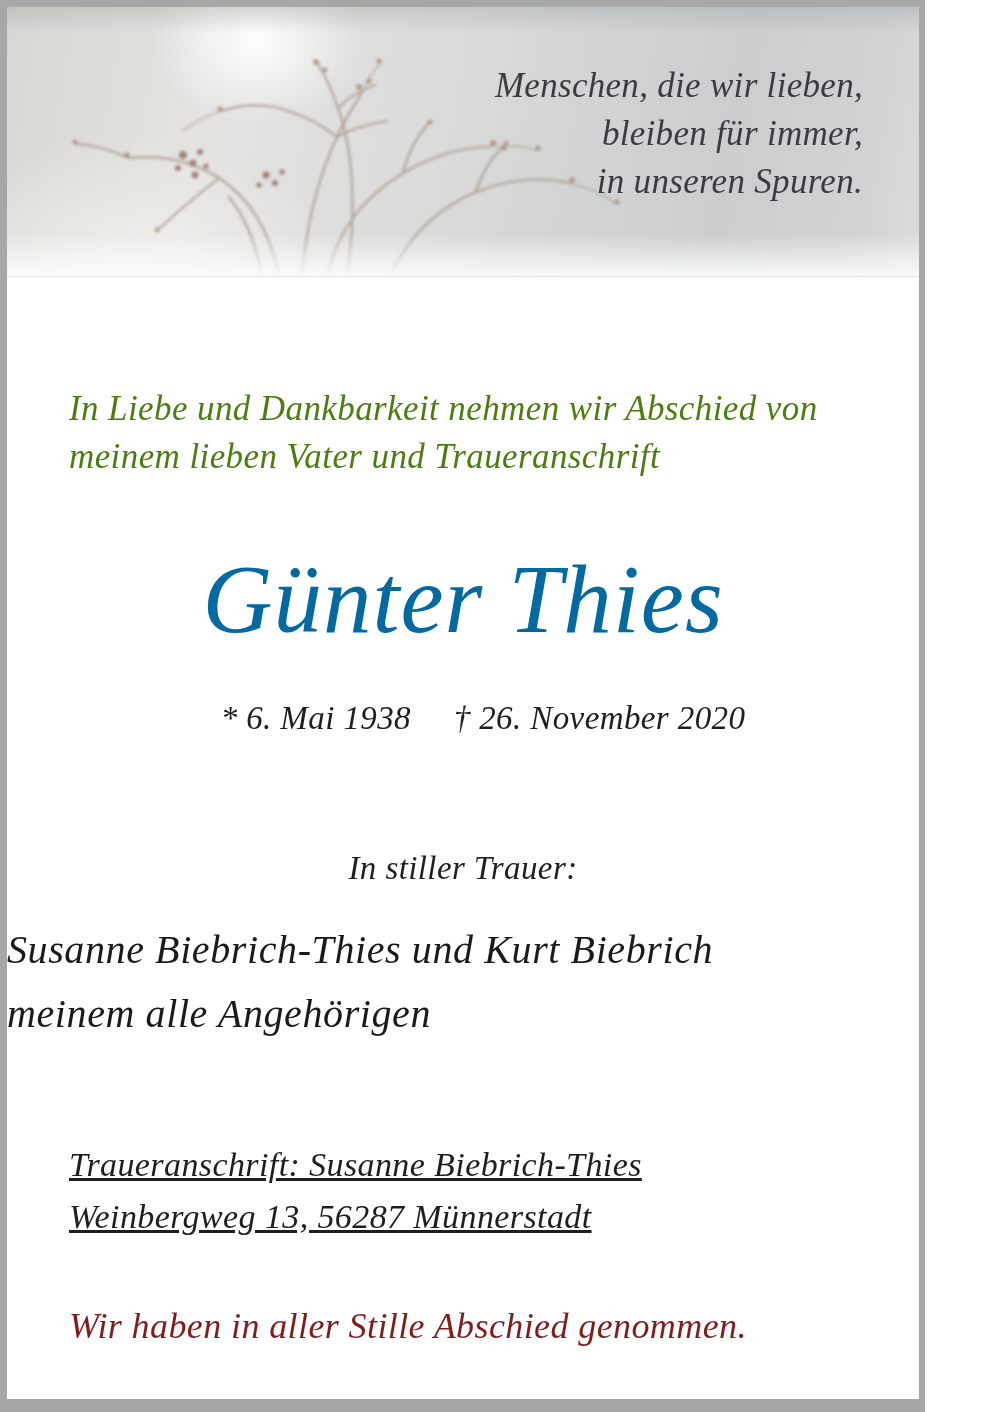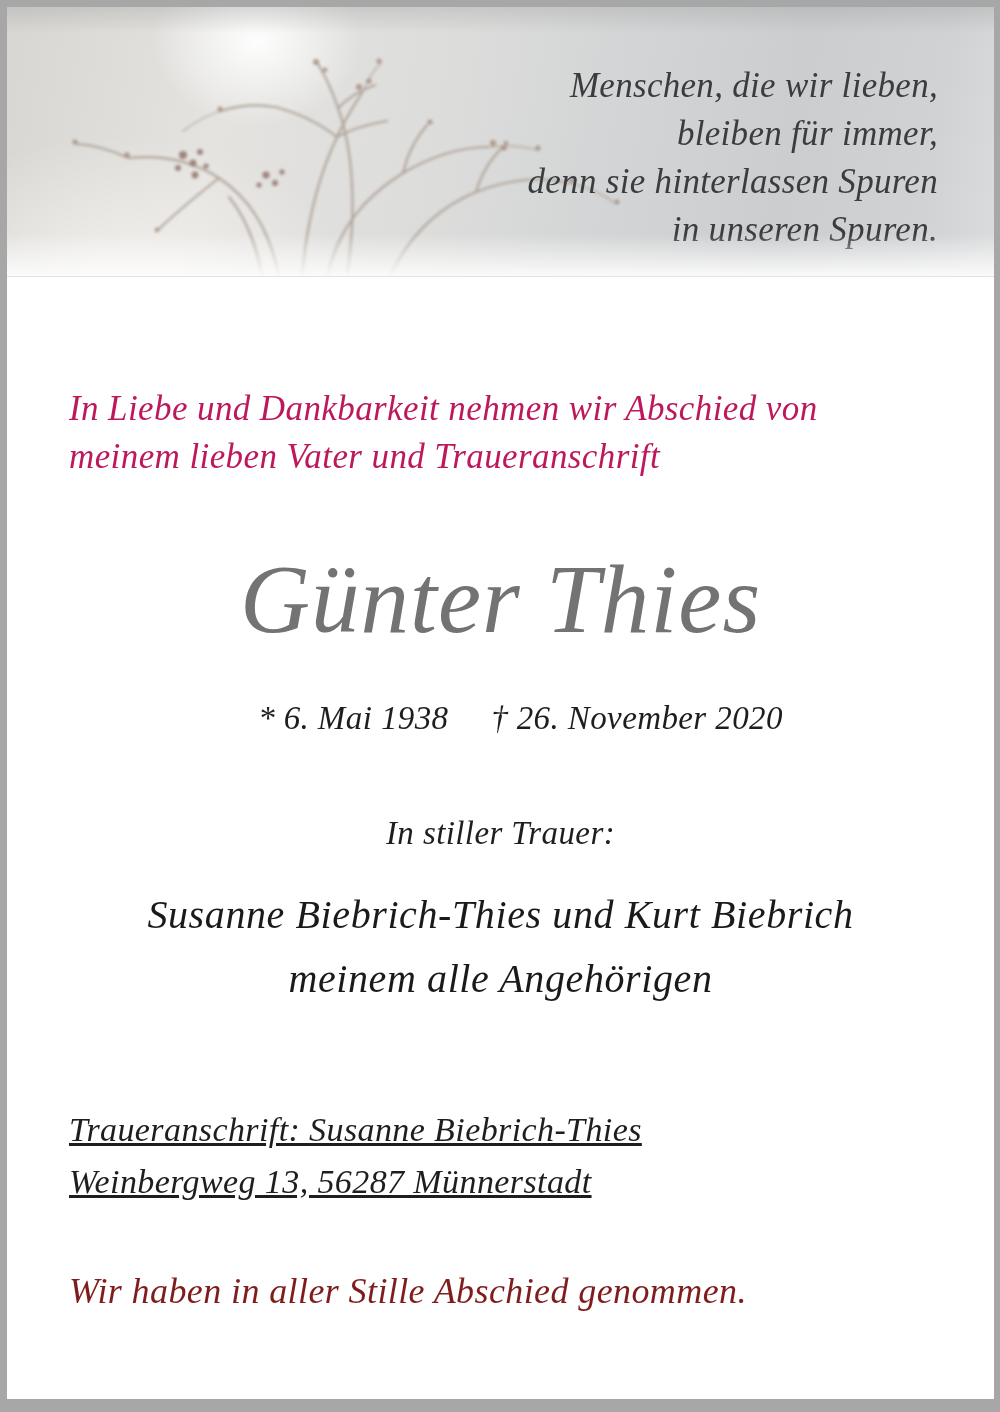--- a/index.html
+++ b/index.html
@@ -4,21 +4,21 @@
 <title>Traueranzeige</title>
 <style>
   html, body {
     margin: 0;
     padding: 0;
     background: #ffffff;
     font-family: "Liberation Serif", serif;
   }
   .page {
     position: relative;
-    width: 1000px;
+    width: 925px;
     height: 1412px;
     box-sizing: border-box;
     border: 7px solid #a7a7a7;
     border-right-width: 6px;
     border-bottom-width: 13px;
     background: #ffffff;
     overflow: hidden;
   }
   
   .photo {
@@ -69,53 +69,53 @@
     white-space: nowrap;
   }
   
   .content { position: relative; }
   .intro {
     margin: 108px 40px 0 62px;
     font-style: italic;
     font-size: 35px;
     line-height: 48px;
     letter-spacing: 0.4px;
-    color: #be185d;
+    color: #4d7c0f;
   }
   .name {
     margin: 66px 0 0 0;
     text-align: center;
     font-style: italic;
     font-weight: normal;
     font-size: 97px;
     line-height: 1.1;
     letter-spacing: 1px;
-    color: #737373;
+    color: #0369a1;
   }
   .dates {
     margin-top: 46px;
     text-align: center;
     font-style: italic;
     font-size: 33px;
     letter-spacing: 0.4px;
     color: #1e1e1e;
     padding-left: 40px;
   }
   .dates .death { margin-left: 34px; }
   .trauer-label {
-    margin-top: 78px;
+    margin-top: 113px;
     text-align: center;
     font-style: italic;
     font-size: 33px;
     letter-spacing: 0.4px;
     color: #1e1e1e;
   }
   .mourners {
     margin-top: 31px;
-    text-align: center;
+    text-align: left;
     font-style: italic;
     font-size: 40px;
     line-height: 64px;
     letter-spacing: 0.6px;
     color: #1a1a1a;
   }
   .address {
     margin: 93px 40px 0 62px;
     font-style: italic;
     font-size: 34px;
@@ -189,21 +189,20 @@
         <circle cx="68" cy="135" r="2.6"></circle>
           <circle cx="120" cy="148" r="2.8"></circle>
         <circle cx="150" cy="223" r="2.4"></circle>
           <circle cx="213" cy="102" r="2.6"></circle>
       </g>
     </svg>
 
     <div class="poem">
       <div>Menschen, die wir lieben,</div>
       <div>bleiben für immer,</div>
-      <div>denn sie hinterlassen Spuren</div>
       <div>in unseren Spuren.</div>
     </div>
   </div>
 
   <div class="content">
 
     <p class="intro">
       <span>In Liebe und Dankbarkeit nehmen wir Abschied von</span><br>
       <span>meinem lieben Vater und Traueranschrift</span>
     </p>

